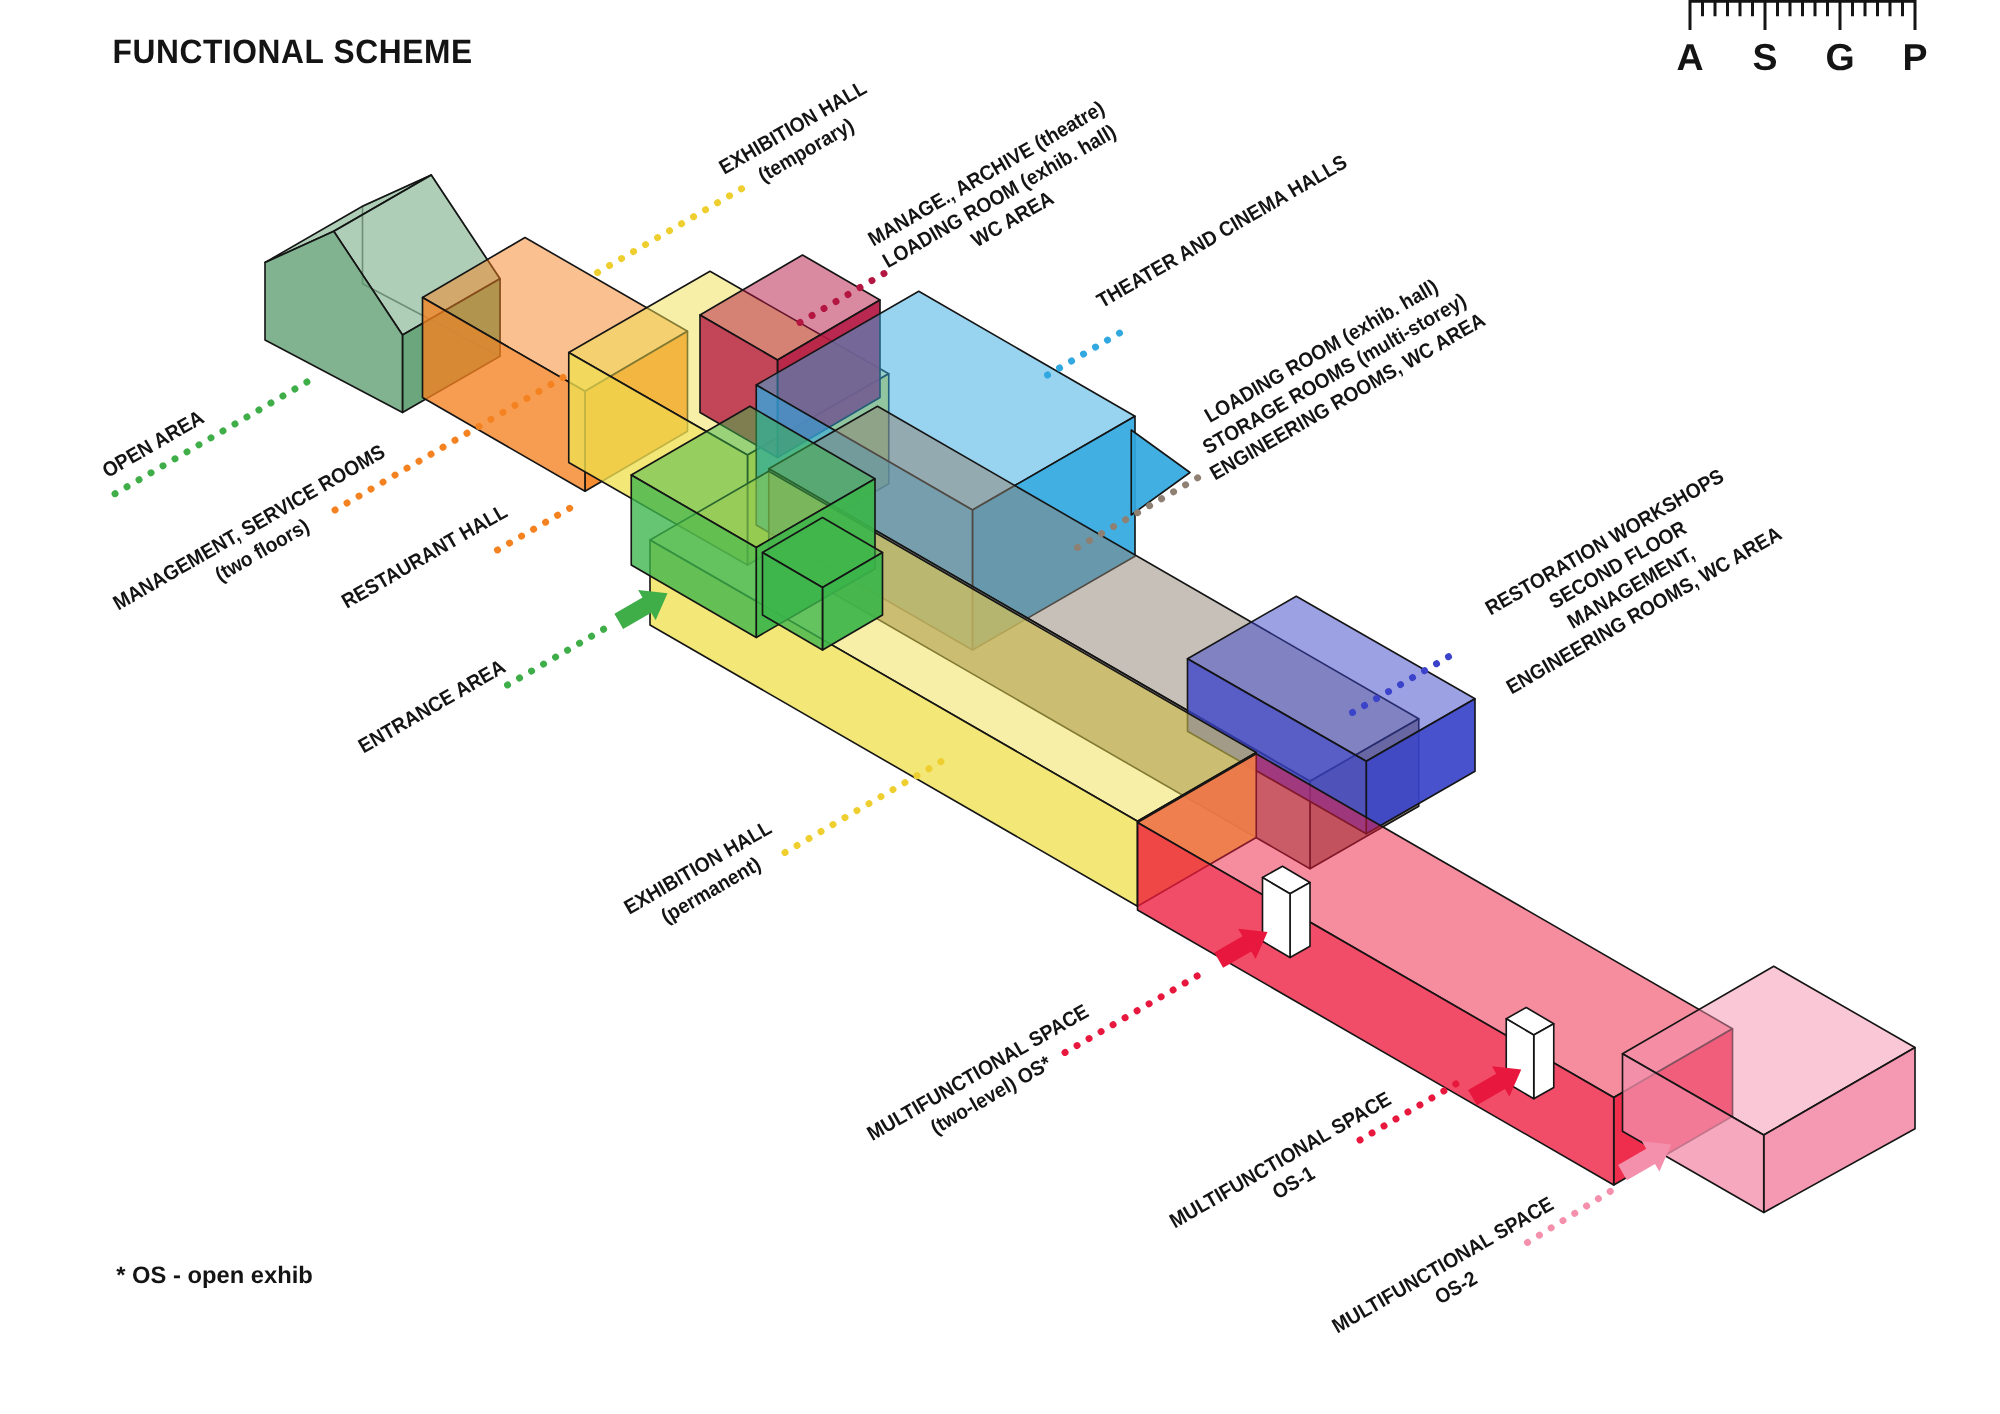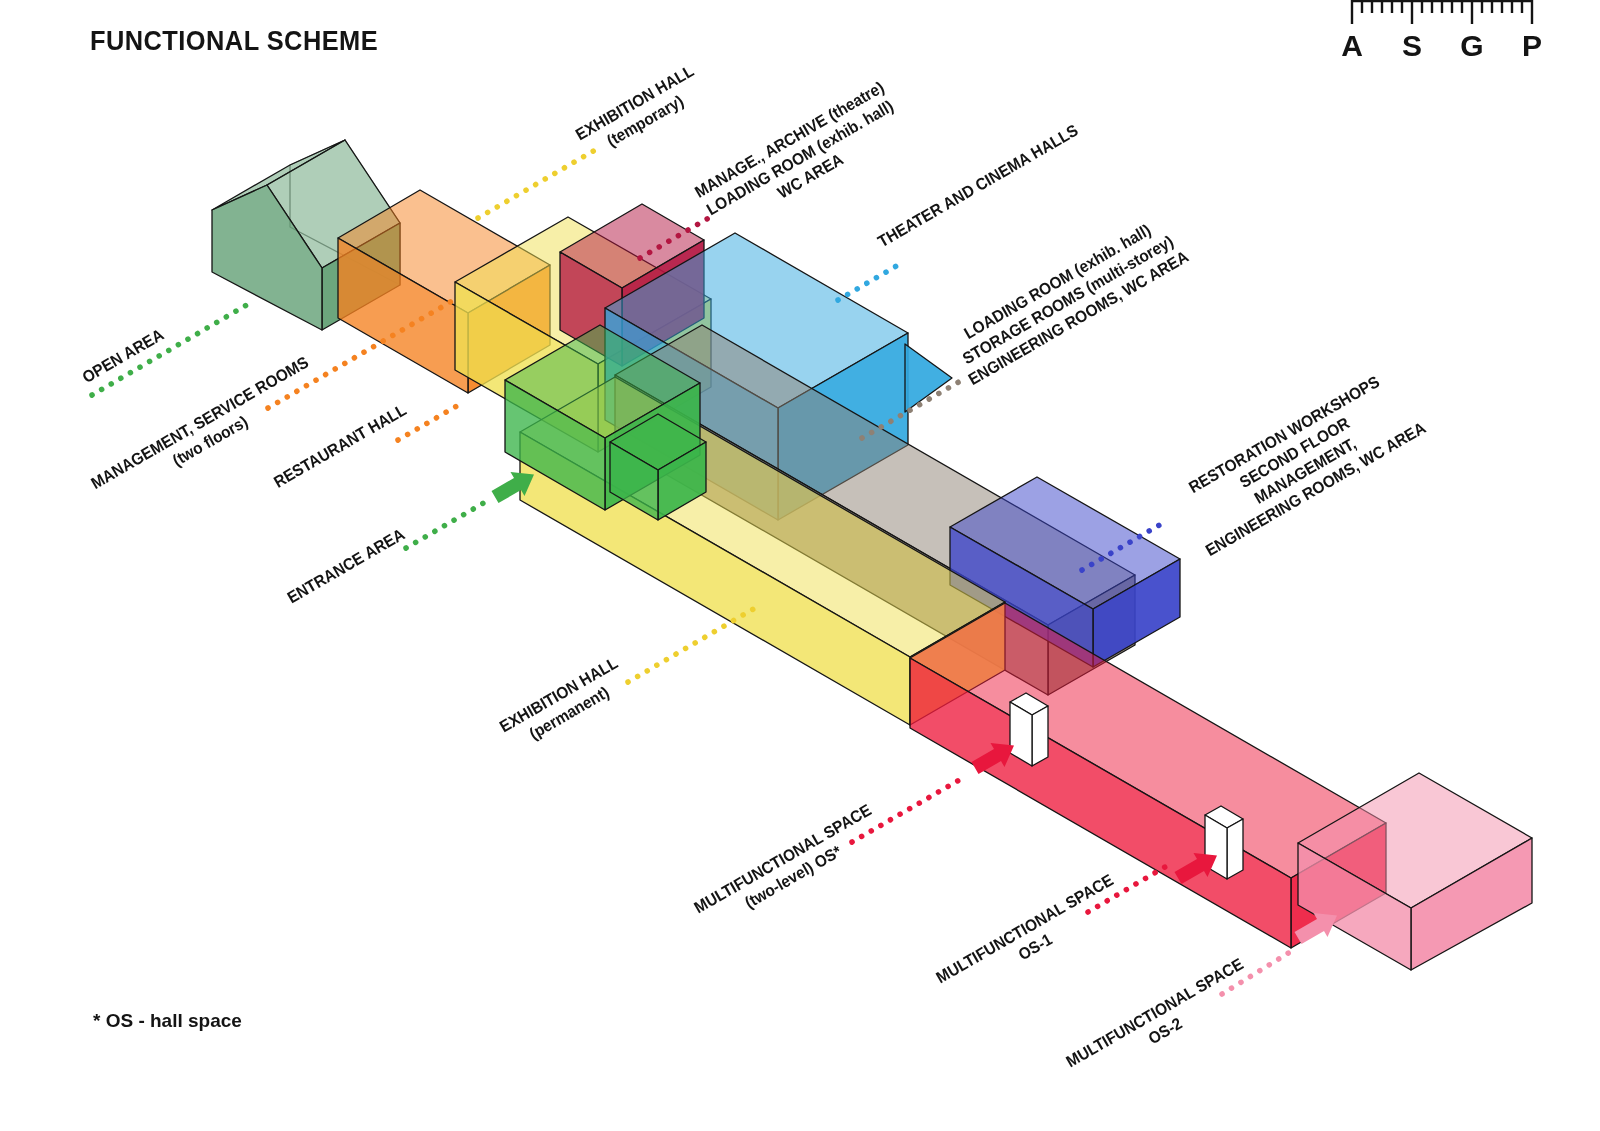--- a/index.html
+++ b/index.html
@@ -138,21 +138,21 @@
            M1422 0 V13 M1432 0 V13 M1442 0 V13 M1452 0 V13 M1462 0 V13
            M1482 0 V13 M1492 0 V13 M1502 0 V13 M1512 0 V13 M1522 0 V13"></path>
       <text class="logo-letter" x="1352" y="56">A</text>
       <text class="logo-letter" x="1412" y="56">S</text>
       <text class="logo-letter" x="1472" y="56">G</text>
       <text class="logo-letter" x="1532" y="56">P</text>
     </g>
   </svg>
 
   <div class="title">FUNCTIONAL SCHEME</div>
-  <div class="footnote">* OS - hall space</div>
+  <div class="footnote">* OS - open exhib</div>
 
   <div class="label" style="left:640px;top:112px;">
     <span>EXHIBITION HALL</span>
     <span>(temporary)</span>
   </div>
 
   <div class="label" style="left:800px;top:158px;">
     <span>MANAGE., ARCHIVE (theatre)</span>
     <span>LOADING ROOM (exhib. hall)</span>
     <span>WC AREA</span>

